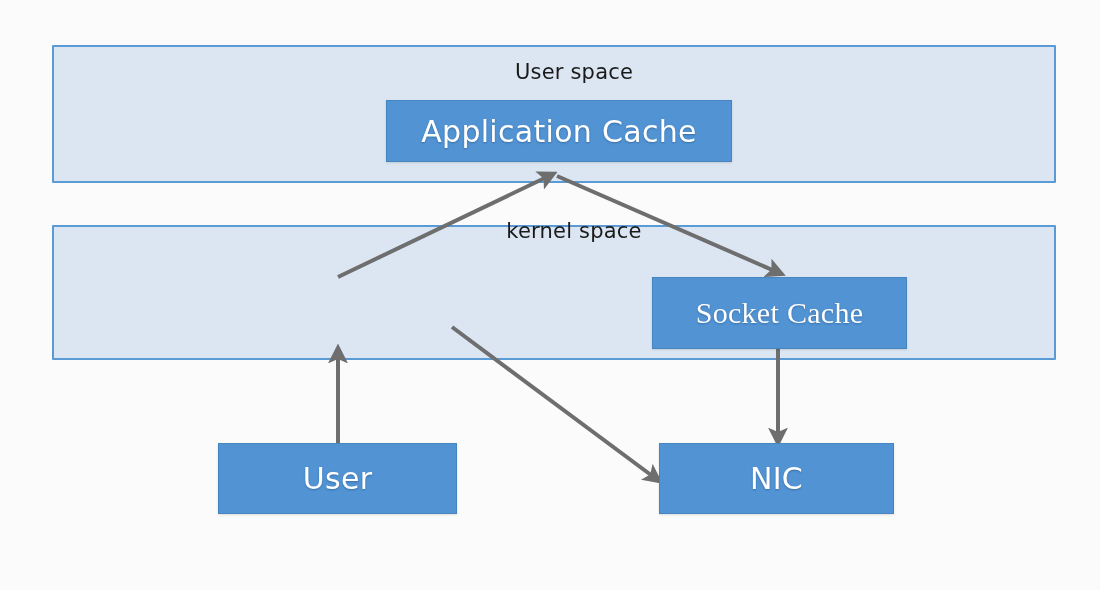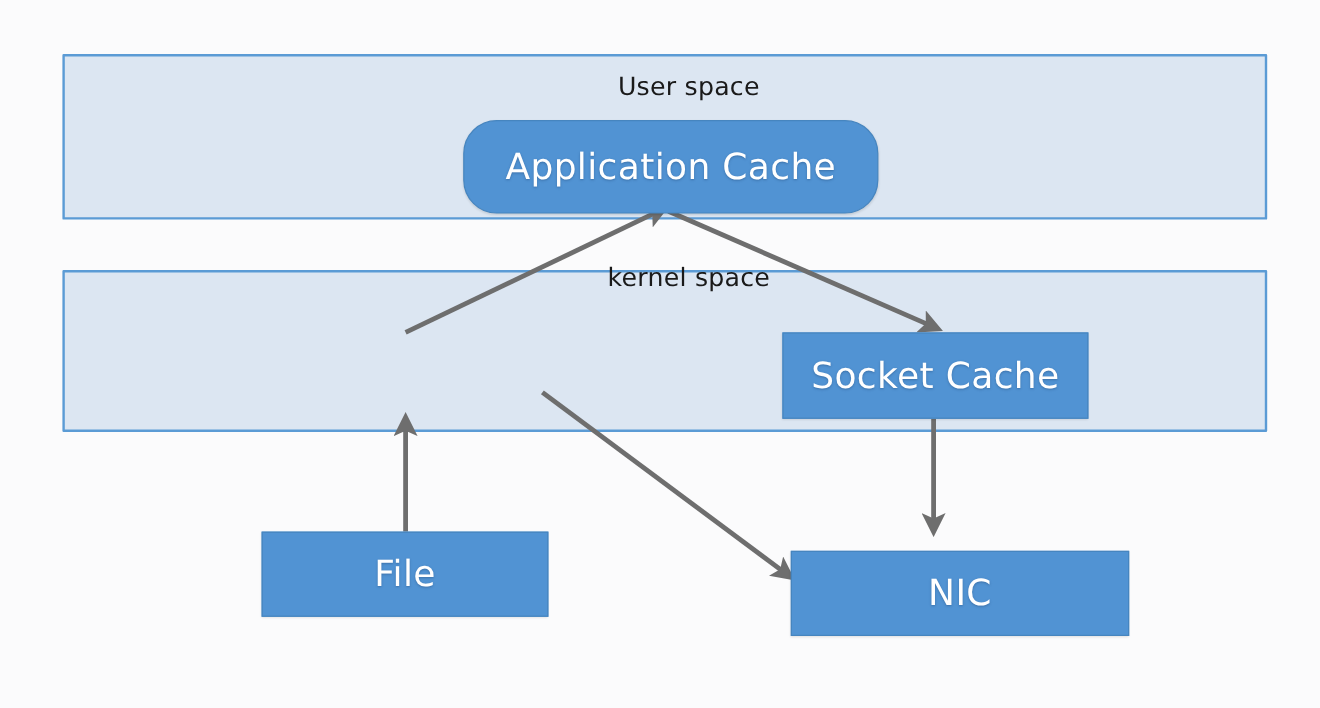--- a/index.html
+++ b/index.html
@@ -50,25 +50,25 @@
     color: #ffffff;
     font-size: 30px;
     font-family: "DejaVu Sans", sans-serif;
     font-weight: 400;
     letter-spacing: 0.3px;
     text-shadow: 0 1px 2px rgba(20,50,90,0.35);
     box-shadow: 0 1px 2px rgba(0,0,0,0.12);
     white-space: nowrap;
     z-index: 3;
   }
-  #node-application-cache { left: 386px; top: 100px; width: 346px; height: 78px; border-radius: 28px; }
+  #node-application-cache { left: 386px; top: 100px; width: 346px; height: 62px; }
   #node-page-cache        { left: 218px; top: 277px; width: 239px; height: 72px; }
-  #node-socket-cache      { left: 652px; top: 277px; width: 255px; height: 72px; }
+  #node-socket-cache      { left: 652px; top: 277px; width: 255px; height: 72px; font-family: Liberation Serif, serif; }
   #node-file              { left: 218px; top: 443px; width: 239px; height: 71px; }
-  #node-nic               { left: 659px; top: 443px; width: 282px; height: 71px; margin-top: 16px; }
+  #node-nic               { left: 659px; top: 443px; width: 235px; height: 71px; }
 
   #band-user   { left: 52px; top: 45px;  width: 1004px; height: 138px; }
   #band-kernel { left: 52px; top: 225px; width: 1004px; height: 135px; }
 
   #label-user-space   { top: 60px; }
   #label-kernel-space { top: 219px; }
 
   svg#arrow-layer {
     position: absolute;
     left: 0;
@@ -121,17 +121,17 @@
     <g>
       <line class="arrow-line" x1="452" y1="327" x2="655" y2="478" marker-end="url(#ah)"></line>
     </g>
   </svg>
 
   <div class="node" id="node-application-cache">Application Cache</div>
 
 
   <div class="node" id="node-socket-cache">Socket Cache</div>
 
-  <div class="node" id="node-file">File</div>
+  <div class="node" id="node-file">User</div>
 
   <div class="node" id="node-nic">NIC</div>
 
 </div>
 
 </body></html>

